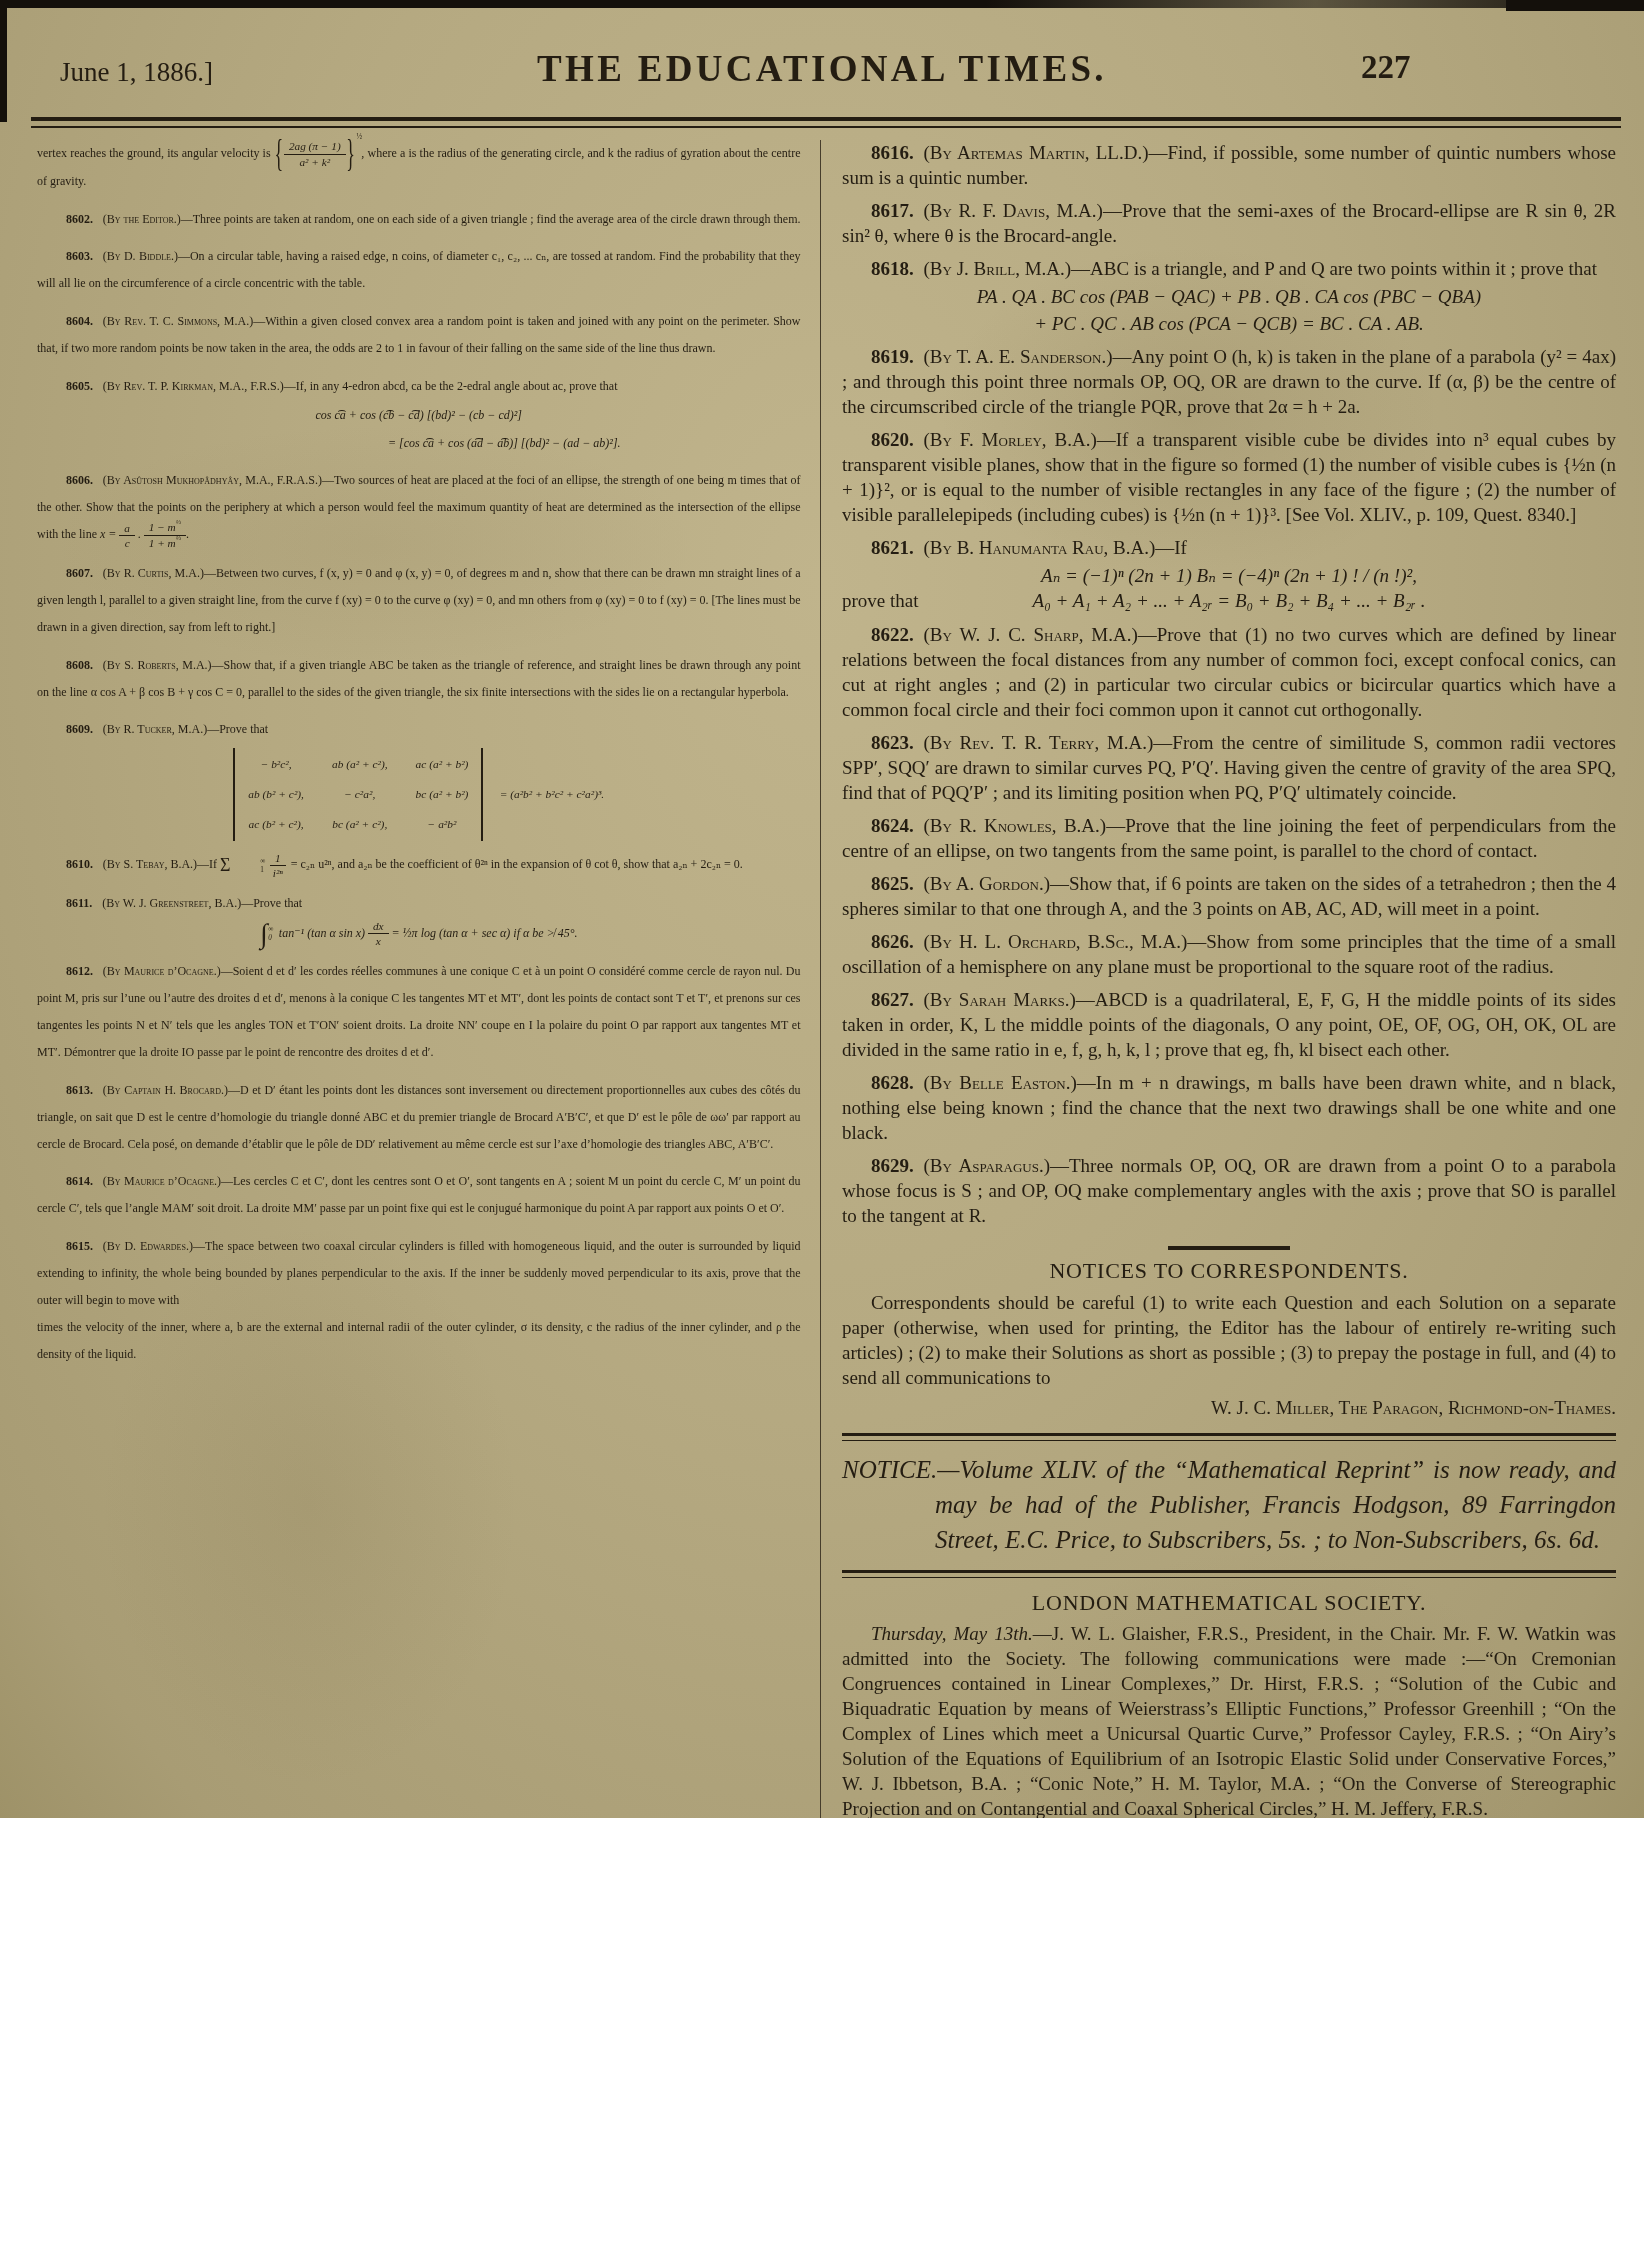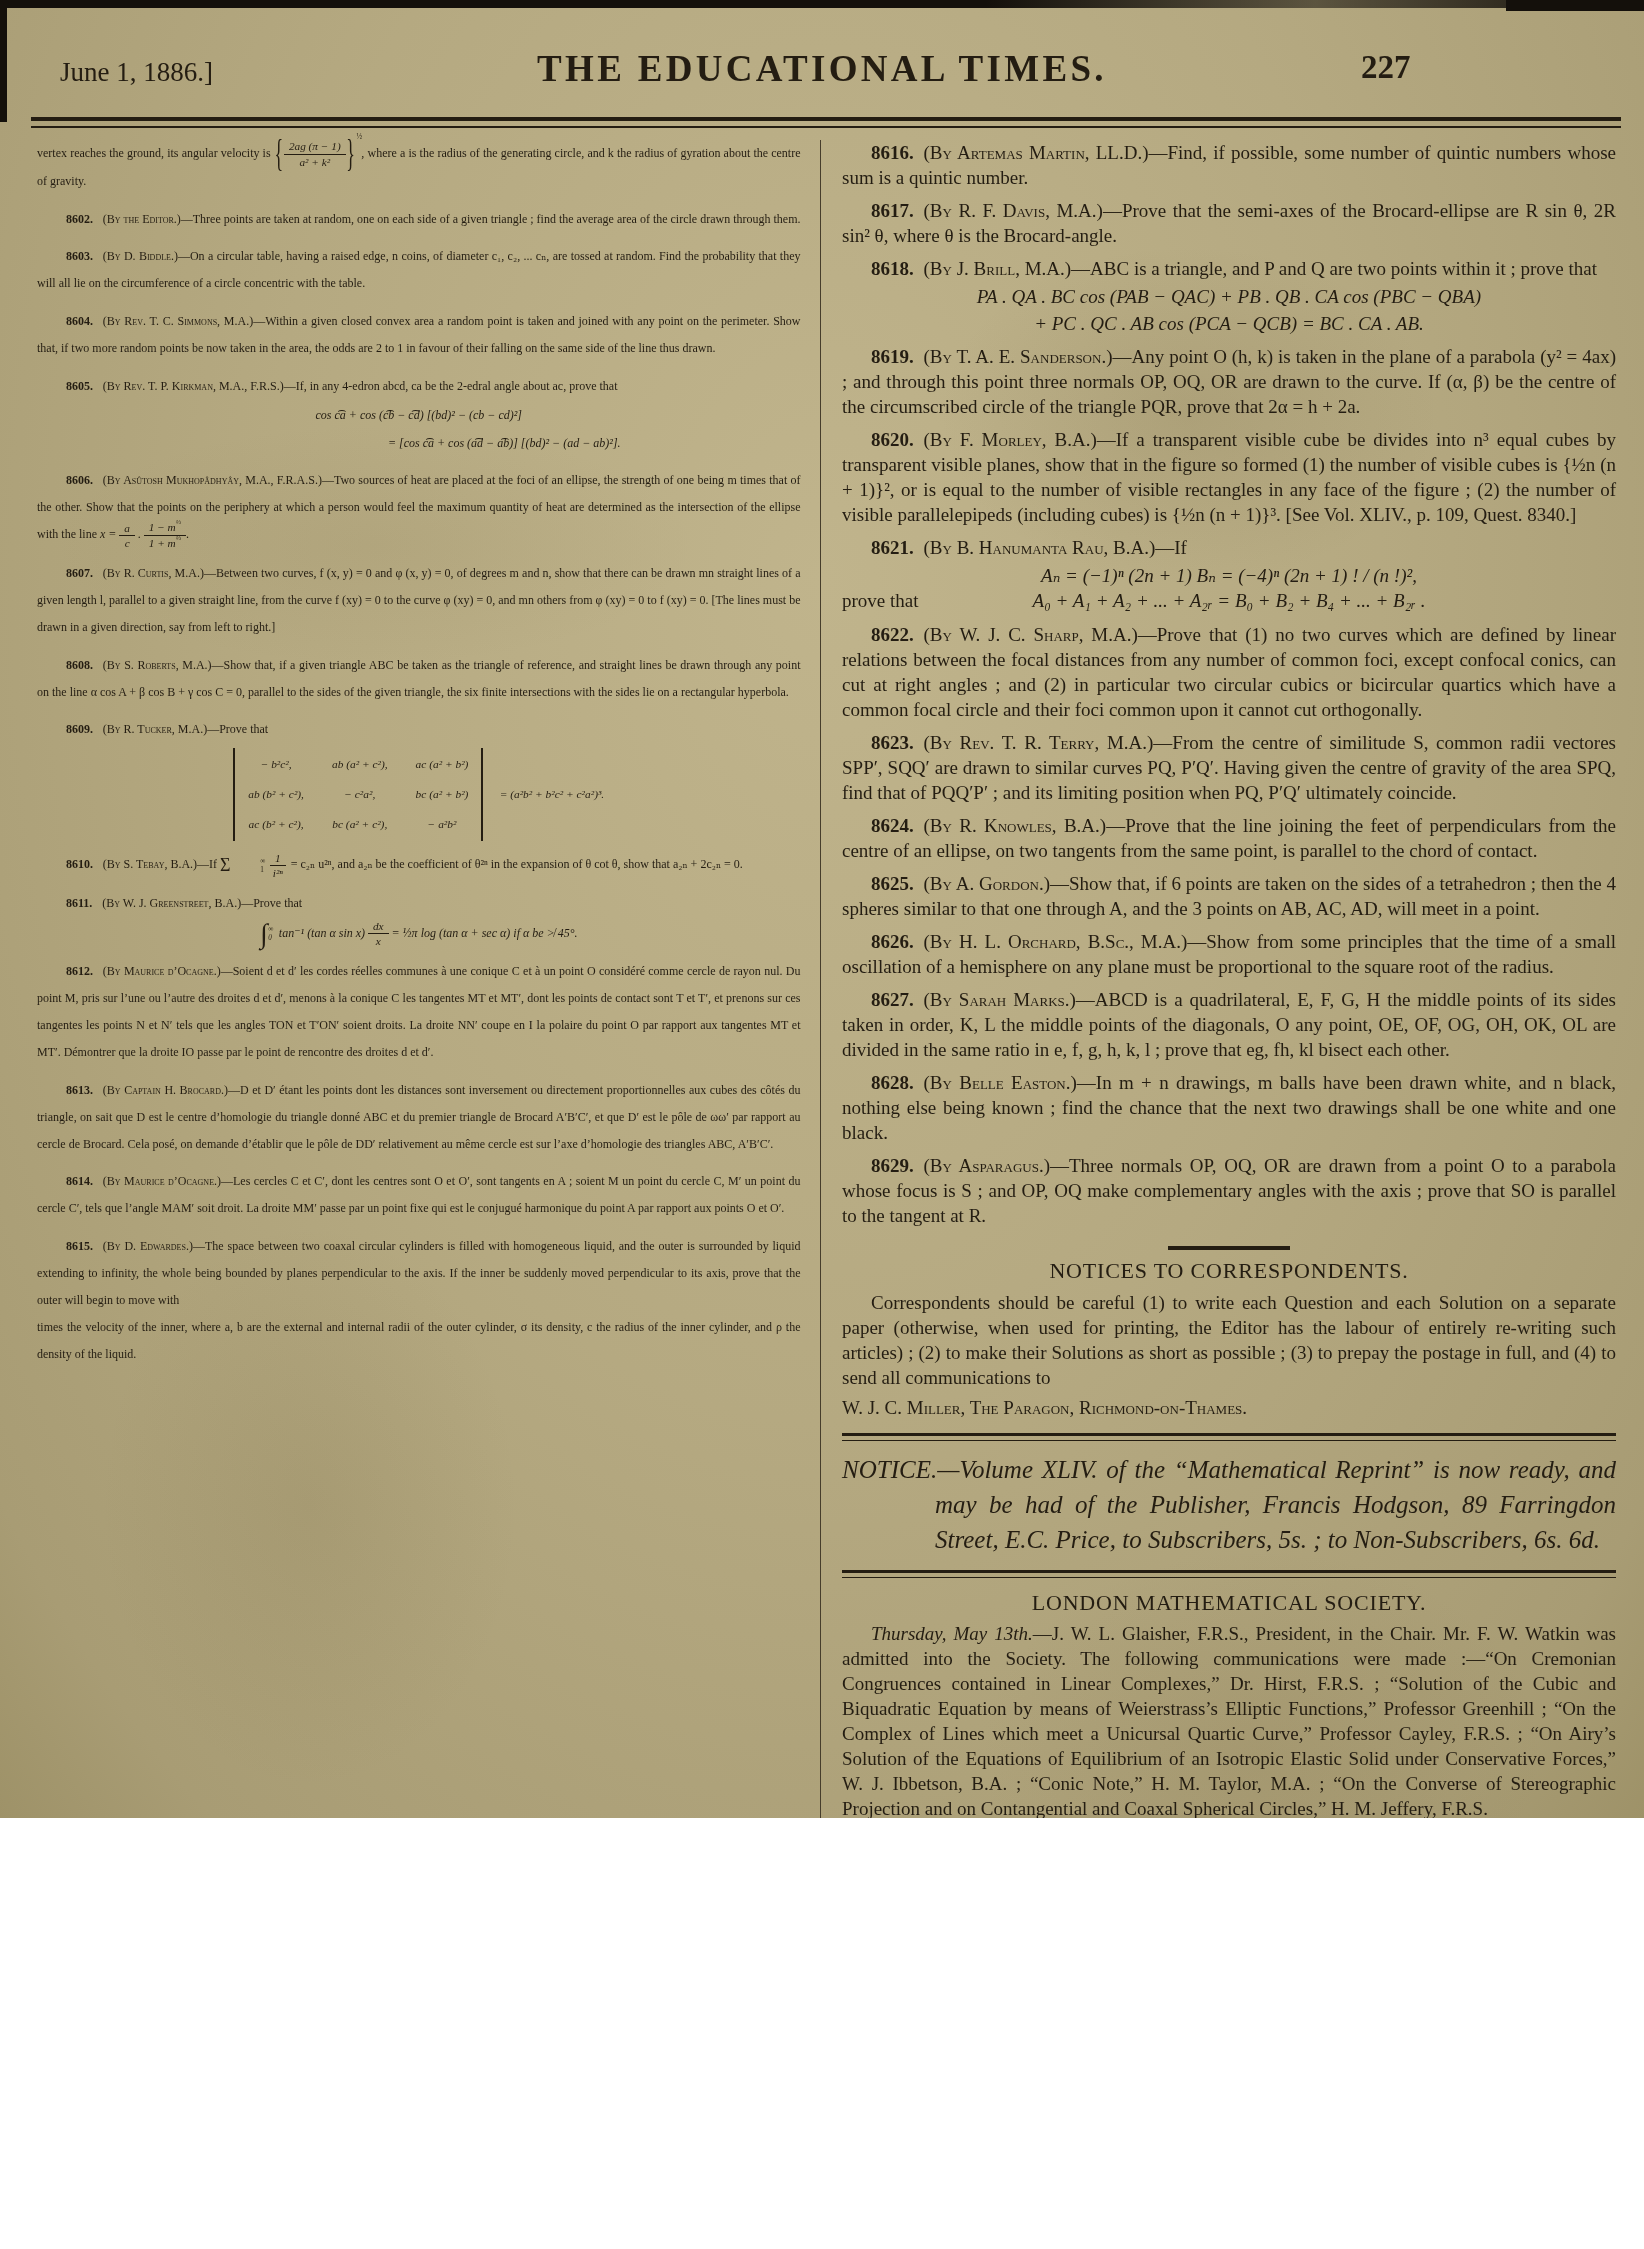--- a/index.html
+++ b/index.html
@@ -57,21 +57,21 @@
 
   .detwrap{display:flex;justify-content:center;align-items:center;gap:16.3px;font-style:italic;margin:4.9px 0 1.6px;text-indent:0;font-size:.95em;}
   .det{display:grid;grid-template-columns:auto auto auto;column-gap:28px;row-gap:3.3px;
        border-left:2px solid currentColor;border-right:2px solid currentColor;padding:2.4px 13px;text-align:center;}
 
   .lblline{position:relative;text-align:center;font-style:italic;margin:0.8px 0 1.6px;text-indent:0;}
   .lblline .lbl{position:absolute;left:0;font-style:normal;}
 
   .shortrule{width:122px;height:4.1px;background:#241d12;margin:18px auto 8.1px;}
   .h-sec{text-align:center;font-size:22px;letter-spacing:0.8px;margin:8.1px 0 6.5px;text-indent:0;text-align:center;}
-  .addr{text-align:left;text-indent:0;margin-top:4.9px;}
+  .addr{text-align:right;text-indent:0;margin-top:4.9px;}
   .dbl{height:4.1px;border-top:3.3px solid #241d12;border-bottom:1.6px solid #241d12;margin:13px 0 11.4px;}
   .notice{font-style:italic;font-size:25px;line-height:35px;padding-left:93px;text-indent:-93px;text-align:justify;margin:4.9px 0 6.5px;}
 </style>
 </head>
 <body>
 
 <div class="page">
   <div class="edge-top"></div>
   <div class="edge-left"></div>
   <div class="edge-tr"></div>

